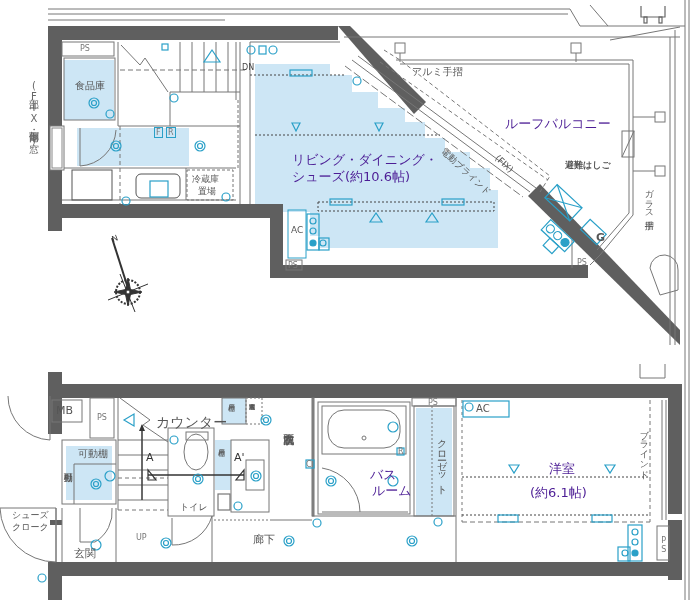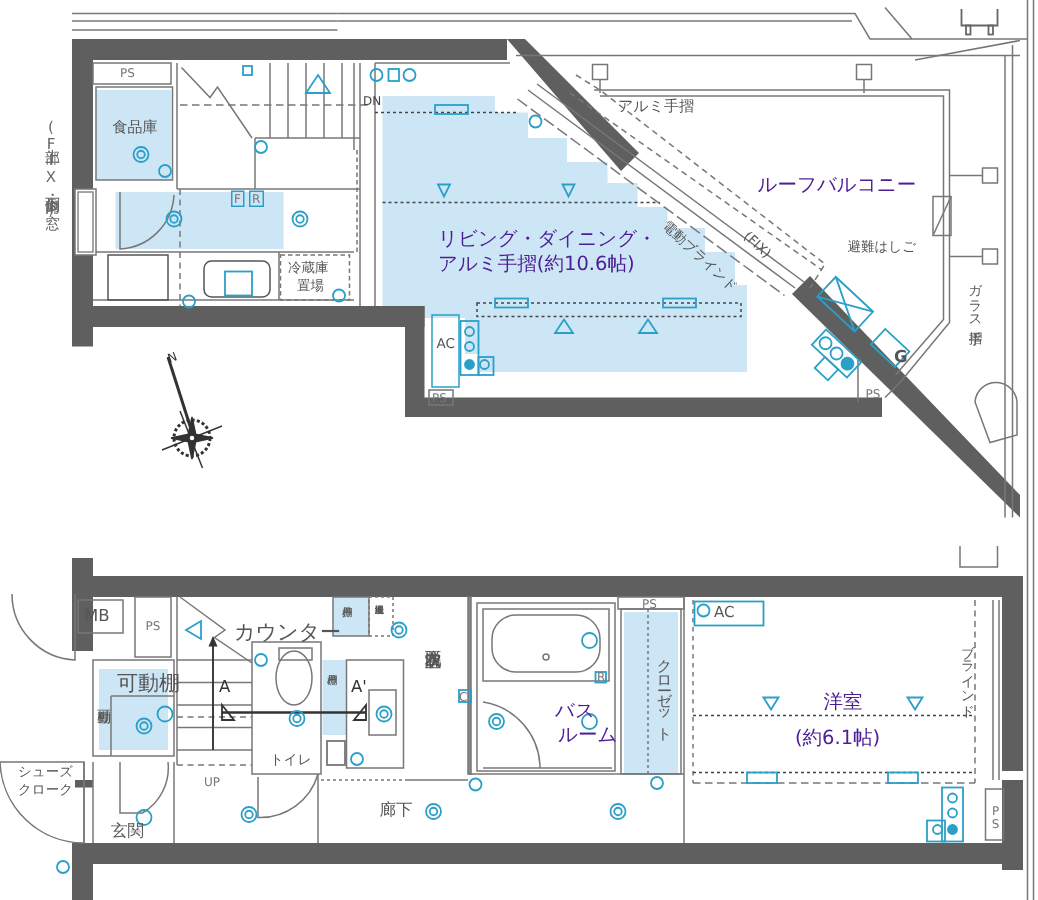--- a/index.html
+++ b/index.html
@@ -330,44 +330,44 @@
 
 <div class="lbl tiny" style="left:80px;top:44px;">PS</div>
 <div class="lbl small" style="left:75px;top:80px;">食品庫</div>
 <div class="lbl small vert" style="left:28px;top:80px;font-size:10px;color:#666;">(上部FIX・下部内倒し窓)</div>
 <div class="lbl tiny" style="left:242px;top:63px;color:#444;">DN</div>
 <div class="lbl tiny blue" style="left:154px;top:127px;border:1px solid #2aa0c8;padding:0 1px;">F</div>
 <div class="lbl tiny blue" style="left:166px;top:127px;border:1px solid #2aa0c8;padding:0 1px;">R</div>
 <div class="lbl small center" style="left:192px;top:174px;font-size:9px;">冷蔵庫</div>
 <div class="lbl small center" style="left:198px;top:186px;font-size:9px;">置場</div>
 <div class="lbl big" style="left:292px;top:153px;">リビング・ダイニング・</div>
-<div class="lbl big" style="left:292px;top:170px;">アルミ手摺(約10.6帖)</div>
+<div class="lbl big" style="left:292px;top:170px;">シューズ(約10.6帖)</div>
 <div class="lbl small blue" style="left:291px;top:225px;font-size:9px;">AC</div>
 <div class="lbl tiny" style="left:288px;top:261px;">PS</div>
 <div class="lbl small" style="left:412px;top:66px;font-size:10px;">アルミ手摺</div>
 <div class="lbl big" style="left:505px;top:117px;">ルーフバルコニー</div>
-<div class="lbl small" style="left:565px;top:160px;font-size:9px;">避難はしご</div>
+<div class="lbl small" style="left:565px;top:160px;font-size:9px;font-weight:bold;">避難はしご</div>
 <div class="lbl small vert" style="left:644px;top:183px;font-size:9px;">ガラス手摺</div>
 <div class="lbl small rot45" style="left:446px;top:146px;font-size:9px;">電動ブラインド</div>
 <div class="lbl small rot45" style="left:500px;top:153px;font-size:9px;">(FIX)</div>
 <div class="lbl small blue" style="left:596px;top:232px;font-size:11px;font-weight:bold;">G</div>
 <div class="lbl tiny" style="left:577px;top:258px;">PS</div>
 <div class="lbl tiny" style="left:112px;top:234px;color:#333;transform:rotate(-20deg);">N</div>
 
 <div class="lbl small" style="left:56px;top:405px;font-size:11px;">MB</div>
 <div class="lbl tiny" style="left:97px;top:413px;">PS</div>
-<div class="lbl small" style="left:78px;top:448px;font-size:14px;">可動棚</div>
+<div class="lbl small" style="left:78px;top:448px;font-size:10px;">可動棚</div>
 <div class="lbl small vert" style="left:63px;top:466px;font-size:9px;">可動棚</div>
 <div class="lbl small" style="left:12px;top:510px;font-size:9px;">シューズ</div>
 <div class="lbl small" style="left:12px;top:522px;font-size:9px;">クローク</div>
 <div class="lbl small" style="left:74px;top:548px;font-size:11px;">玄関</div>
 <div class="lbl small" style="left:156px;top:414px;font-size:14px;">カウンター</div>
 <div class="lbl small" style="left:146px;top:452px;font-size:11px;color:#333;">A</div>
 <div class="lbl small" style="left:234px;top:452px;font-size:11px;color:#333;">A'</div>
-<div class="lbl tiny" style="left:136px;top:517px;">UP</div>
+<div class="lbl tiny" style="left:136px;top:533px;">UP</div>
 <div class="lbl small" style="left:180px;top:502px;font-size:9px;">トイレ</div>
 <div class="lbl small vert" style="left:227px;top:399px;font-size:7px;">吊戸棚</div>
 <div class="lbl small vert" style="left:248px;top:399px;font-size:6px;">洗濯機置場</div>
 <div class="lbl small vert" style="left:217px;top:444px;font-size:7px;">吊戸棚</div>
 <div class="lbl small vert" style="left:281px;top:425px;font-size:11px;">洗面脱衣室</div>
 <div class="lbl small" style="left:253px;top:534px;font-size:11px;">廊下</div>
 <div class="lbl big" style="left:370px;top:468px;">バス</div>
 <div class="lbl big" style="left:343px;top:484px;margin-left:29px;">ルーム</div>
 <div class="lbl tiny blue" style="left:306px;top:460px;">C</div>
 <div class="lbl tiny blue" style="left:398px;top:447px;">R</div>

